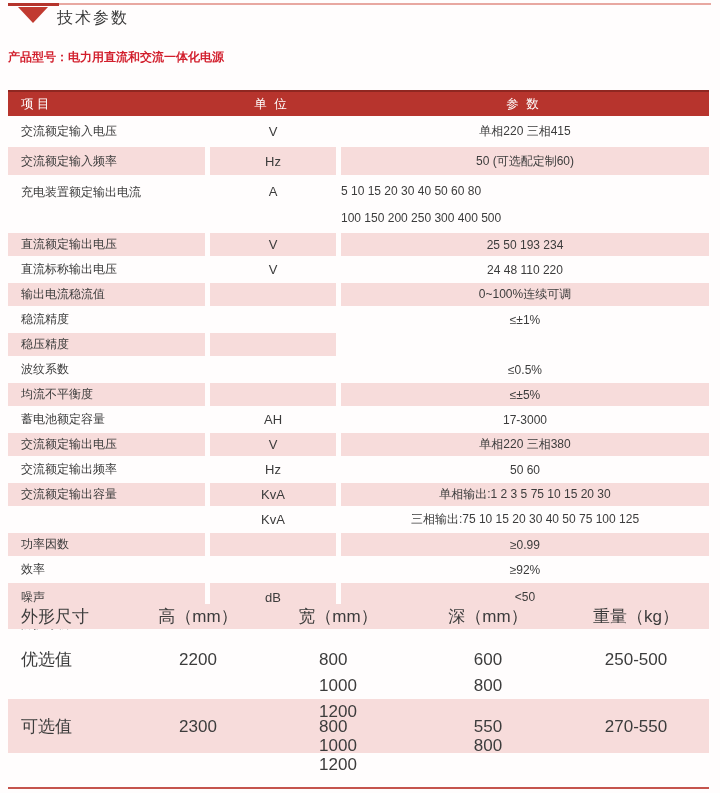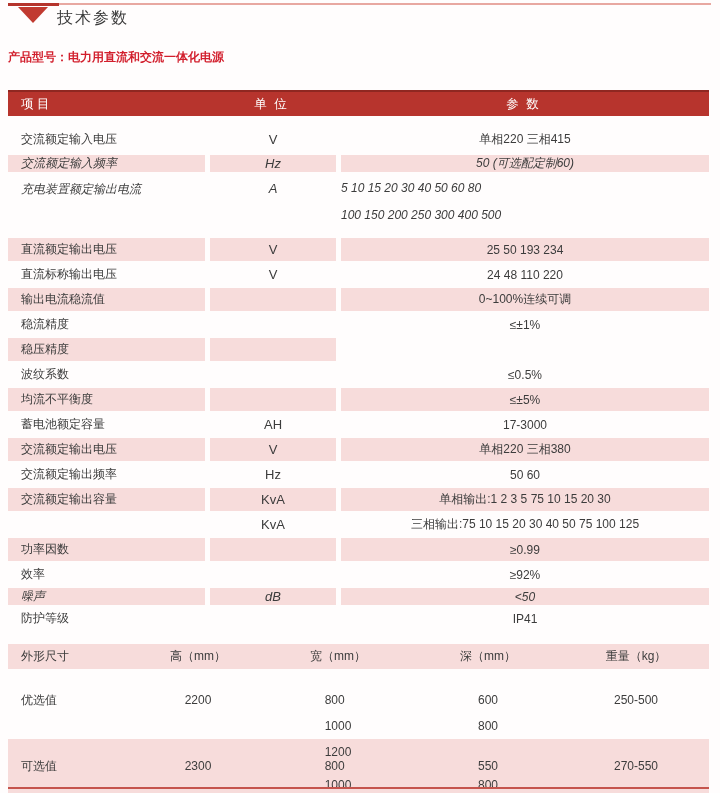--- a/index.html
+++ b/index.html
@@ -28,28 +28,28 @@
   .thead .h2,.thead .h3{text-align:center;font-family:Liberation Mono, monospace;}
   .srow{
     display:grid;grid-template-columns:197px 126px 1fr;column-gap:5px;
     height:25px;font-size:12px;
   }
   .srow .c{display:flex;align-items:center;justify-content:center;height:100%;}
   .srow .item{justify-content:flex-start;padding-left:13px;box-sizing:border-box;}
   .srow .unit{font-size:13px;}
   .srow.pink{height:23px;margin:1px 0;}
   .srow.pink .c{background:#f7dcdb;}
-  .srow.h30{height:30px;margin-top:8px;}
-  .srow.h28{height:17px;font-style:italic;}
-  .srow.tall{height:64px;font-style:italic;}
+  .srow.h30{height:30px;}
+  .srow.h28{height:28px;}
+  .srow.tall{height:56px;}
   .srow.tall .c{align-items:flex-start;padding-top:8px;box-sizing:border-box;}
   .srow.tall .param{flex-direction:column;justify-content:flex-start;line-height:27px;padding-top:2px;}
 
   
-  .dims{position:absolute;top:644px;left:8px;width:701px;font-size:12px;}
+  .dims{position:absolute;top:604px;left:8px;width:701px;font-size:17px;}
   .dgrid{display:grid;grid-template-columns:125px 130px 150px 150px 1fr;}
   .dhead{background:#f7dcdb;height:25px;align-items:center;}
   .dhead .dc{text-align:center;}
   .dhead .dl{text-align:left;padding-left:13px;}
   .drow .dc,.drow .dl{display:flex;justify-content:center;align-items:flex-start;padding-top:6px;box-sizing:border-box;margin-top:12px;}
   .drow .dl{justify-content:flex-start;padding-left:13px;}
   .drow.optimal{height:70px;line-height:26px;}
   .drow.optional{height:54px;line-height:19px;background:#f7dcdb;margin-top:0;}
   .stack{text-align:left;}
   .bottom-line{position:absolute;top:787px;left:8px;width:701px;height:2px;background:#c5544d;}

